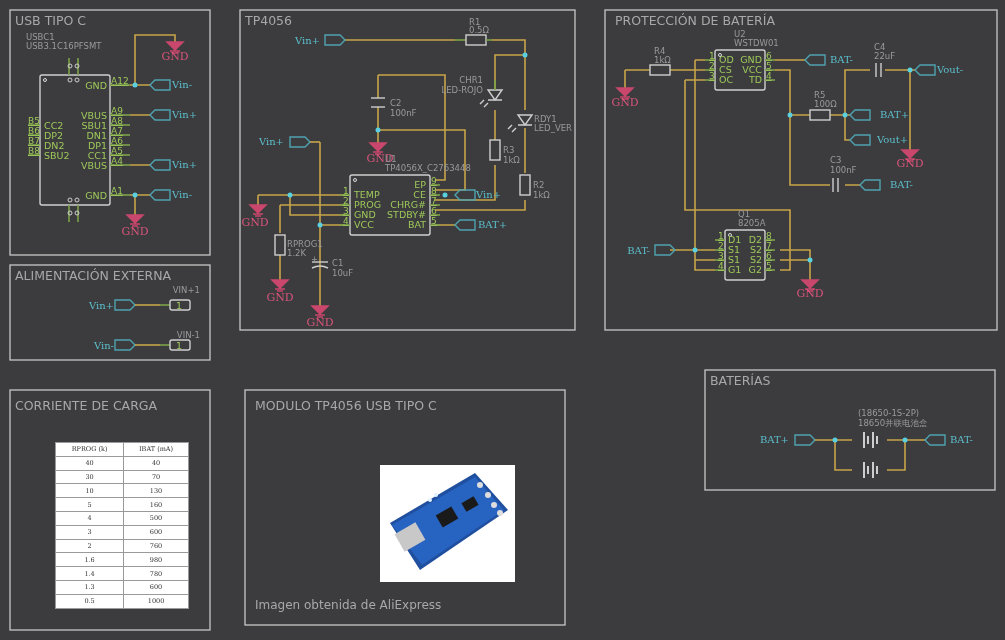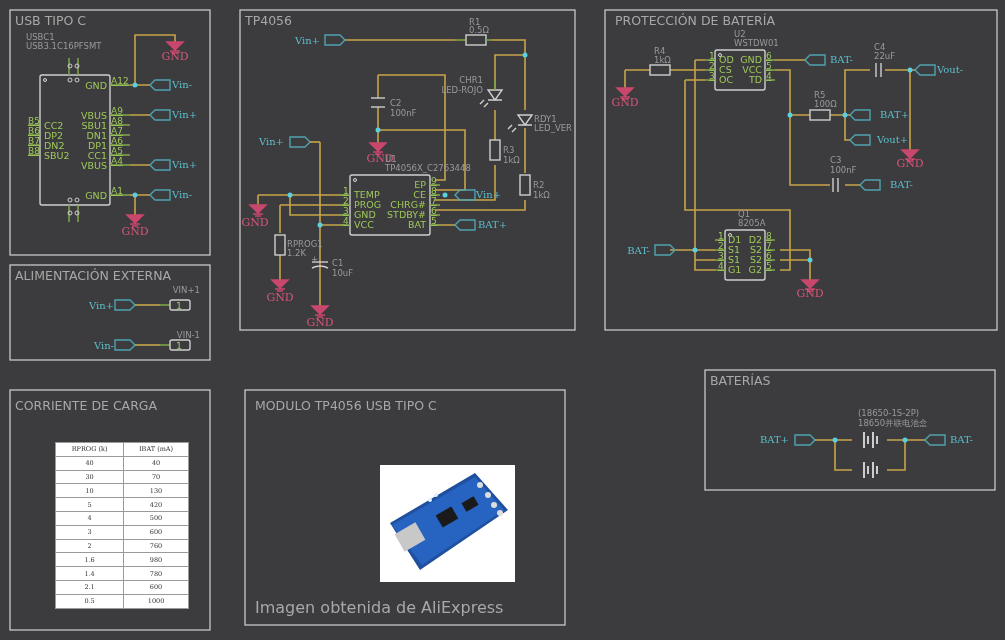--- a/index.html
+++ b/index.html
@@ -14,21 +14,21 @@
   .pinnum{fill:#9ec95a;font-family:"DejaVu Sans",sans-serif;font-size:9px;text-decoration:underline;}
   .ref{fill:#9a9a9a;font-family:"DejaVu Sans",sans-serif;font-size:8.5px;}
   .gnd{fill:#c9476c;stroke:#c9476c;}
   .gndtxt{fill:#d8557a;font-family:"DejaVu Serif",serif;font-size:11px;}
   .net{fill:none;stroke:#4fa3b0;stroke-width:1.4;}
   .nettxt{fill:#5bbfcc;font-family:"DejaVu Serif",serif;font-size:10px;}
   .junc{fill:#59d0e0;}
   .comp{fill:none;stroke:#cfcfcf;stroke-width:1.4;}
   .tbl{position:absolute;left:55px;top:423px;width:134px;border-collapse:collapse;background:#fff;font-family:"DejaVu Serif",serif;font-size:6.5px;color:#333;margin-top:19px;}
   .tbl td,.tbl th{border:1px solid #9a9a9a;text-align:center;height:12.8px;padding:0;font-weight:normal;}
-  .caption{position:absolute;left:255px;top:598px;color:#a8a8a8;font-size:16px;}
+  .caption{position:absolute;left:255px;top:598px;color:#a8a8a8;font-size:12px;}
   .photo{position:absolute;left:380px;top:465px;width:135px;height:117px;background:#fff;}
 </style>
 </head>
 <body>
 
 <svg id="sch" width="1005" height="640">
 
   <rect class="frame" x="10" y="10" width="200" height="245"></rect>
   <text class="ftitle" x="15" y="25">USB TIPO C</text>
 
@@ -490,21 +490,21 @@
       <tr>
         <td>30</td>
         <td>70</td>
       </tr>
       <tr>
         <td>10</td>
         <td>130</td>
       </tr>
       <tr>
         <td>5</td>
-        <td>420</td>
+        <td>160</td>
       </tr>
       <tr>
         <td>4</td>
         <td>500</td>
       </tr>
       <tr>
         <td>3</td>
         <td>600</td>
       </tr>
       <tr>
@@ -513,21 +513,21 @@
       </tr>
       <tr>
         <td>1.6</td>
         <td>980</td>
       </tr>
       <tr>
         <td>1.4</td>
         <td>780</td>
       </tr>
       <tr>
-        <td>2.1</td>
+        <td>1.3</td>
         <td>600</td>
       </tr>
       <tr>
         <td>0.5</td>
         <td>1000</td>
       </tr>
     </tbody>
 </table>
 
 <div class="photo">

